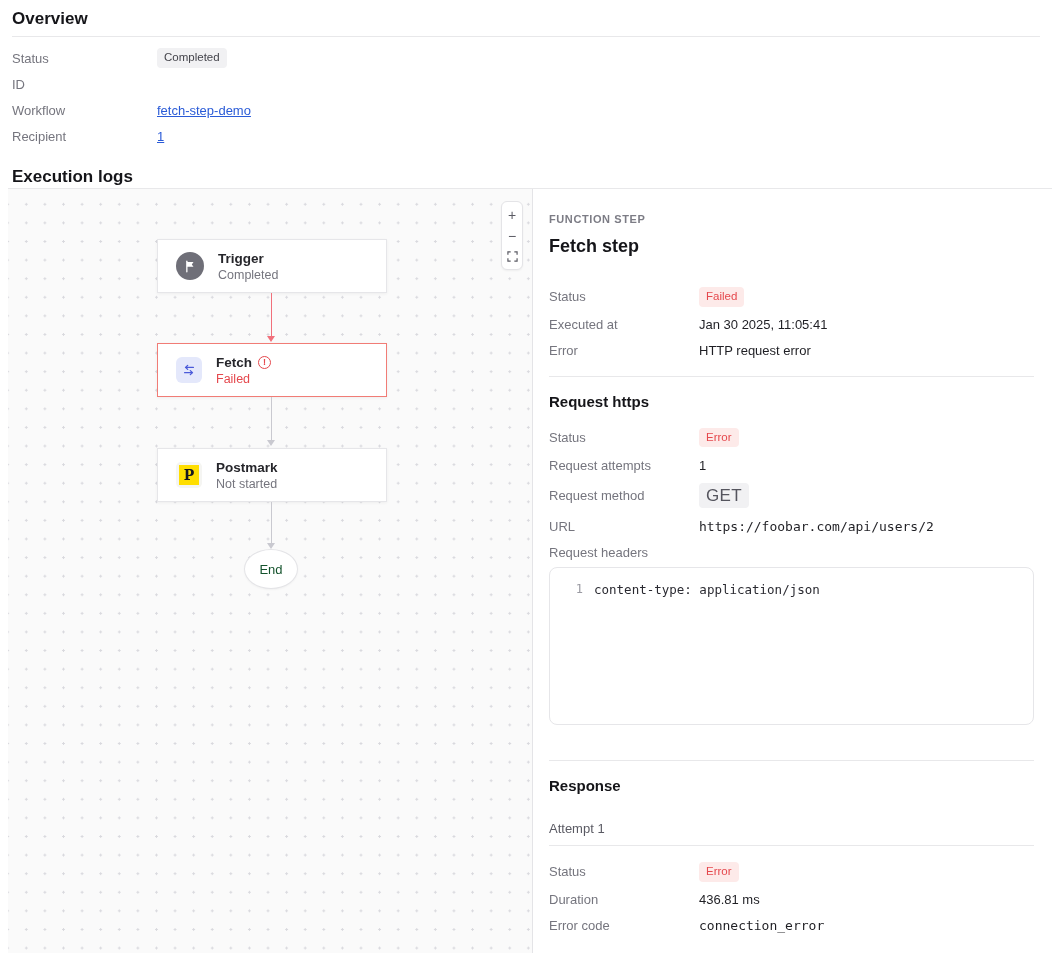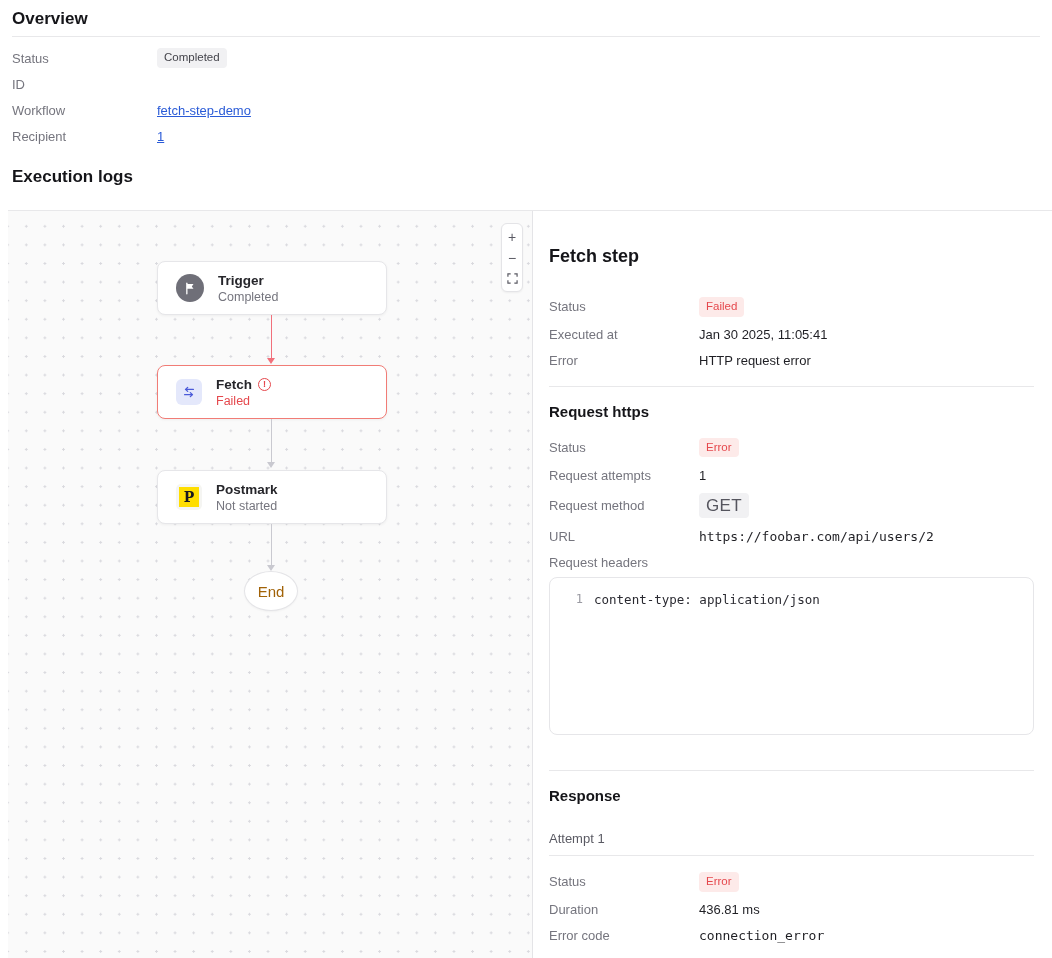--- a/index.html
+++ b/index.html
@@ -21,41 +21,41 @@
   .kv-label { width:145px; color:#75757e; font-size:13px; flex:none; }
   .kv-value { font-size:13px; color:#1f1f24; display:flex; align-items:center; gap:7px; }
   .badge { display:inline-block; font-size:11.5px; line-height:1; padding:4px 7px; border-radius:4px; }
   .badge.gray { background:#f1f1f3; color:#44444b; }
   .badge.red  { background:#fdeae9; color:#e5484d; }
   .badge.method { background:#f1f1f3; color:#55555e; font-size:17px; letter-spacing:.3px; }
   a.link { color:#2a5bd7; text-decoration:underline; cursor:pointer; }
   .copy-icon { display:inline-flex; cursor:pointer; }
 
   
-  .exec-title { font-size:17px; font-weight:700; color:#151519; margin:18px 12px 23px; }
+  .exec-title { font-size:17px; font-weight:700; color:#151519; margin:18px 12px 1px; }
   .main { display:flex; border-top:1px solid #e8e8ea; height:765px; margin-left:8px; }
   .canvas {
     position:relative; width:525px; flex:none; height:100%;
     background-color:#fafafa;
     background-image:radial-gradient(#d9d9de 1.15px, transparent 1.15px);
     background-size:18.6px 18.6px; background-position:9px 6px;
     border-right:1px solid #e4e4e7;
   }
   .zoom-panel {
     position:absolute; top:12px; right:9px; width:22px;
     background:#fff; border:1px solid #e4e4e7; border-radius:6px;
     box-shadow:0 1px 2px rgba(0,0,0,.05);
     display:flex; flex-direction:column; align-items:center; padding:2px 0;
   }
   .zoom-btn { width:20px; height:21px; display:flex; align-items:center; justify-content:center;
     color:#5a5a63; font-size:14px; cursor:pointer; user-select:none; }
 
   .node {
     position:absolute; left:149px; width:230px; height:54px;
-    background:#fff; border:1px solid #e6e6e9; border-radius:8px;
+    background:#fff; border:1px solid #e6e6e9; border-radius:0;
     box-shadow:0 1px 3px rgba(0,0,0,.05);
     display:flex; align-items:center; padding-left:18px; gap:14px; cursor:pointer;
   }
   .node.trigger  { top:50px; }
   .node.fetch    { top:154px; border-color:#f17c76; }
   .node.postmark { top:259px; }
   .node-text { display:flex; flex-direction:column; }
   .node-title { font-size:13.5px; font-weight:600; color:#26262b; display:flex; align-items:center; gap:6px; }
   .node-sub { font-size:12.5px; color:#75757e; margin-top:2px; }
   .node.fetch .node-sub { color:#e5484d; }
@@ -79,21 +79,21 @@
   .edge.red { top:104px; height:44px; background:#f1707b; }
   .edge.red .head { border-top:6px solid #f1707b; }
   .edge.g1 { top:208px; height:44px; background:#c9c9d0; }
   .edge.g2 { top:313px; height:42px; background:#c9c9d0; }
   .edge.g1 .head, .edge.g2 .head { border-top:6px solid #c9c9d0; }
 
   .end-node { position:absolute; left:236px; top:360px; width:54px; height:40px;
     background:#fff; border:1px solid #e4e4e7; border-radius:50%;
     box-shadow:0 1px 2px rgba(0,0,0,.04);
     display:flex; align-items:center; justify-content:center;
-    font-size:15px; color:#a16207; cursor:pointer; }
+    font-size:13px; color:#14532d; cursor:pointer; }
 
   
   .detail { flex:1; padding:24px 18px 0 16px; }
   .eyebrow { font-size:11px; font-weight:700; color:#7c7c85; letter-spacing:.6px; }
   .step-title { font-size:18px; font-weight:700; color:#151519; margin-top:11px; }
   .d-rows { display:flex; flex-direction:column; gap:10px; }
   .d-rows.first { margin-top:30px; }
   .d-row { display:flex; align-items:center; min-height:16px; }
   .d-label { width:150px; flex:none; color:#75757e; font-size:13px; }
   .d-value { font-size:13px; color:#1f1f24; }
@@ -203,20 +203,21 @@
     </div>
 
     <div class="edge g2">
         <span class="head"></span>
       </div>
 
     <div class="end-node">End</div>
   </div>
 
   <div class="detail">
+    <div class="eyebrow">FUNCTION STEP</div>
     <div class="step-title">Fetch step</div>
 
     <div class="d-rows first">
       <div class="d-row">
         <div class="d-label">Status</div>
         <div class="d-value"><span class="badge red">Failed</span></div>
       </div>
       <div class="d-row">
         <div class="d-label">Executed at</div>
         <div class="d-value">Jan 30 2025, 11:05:41</div>

